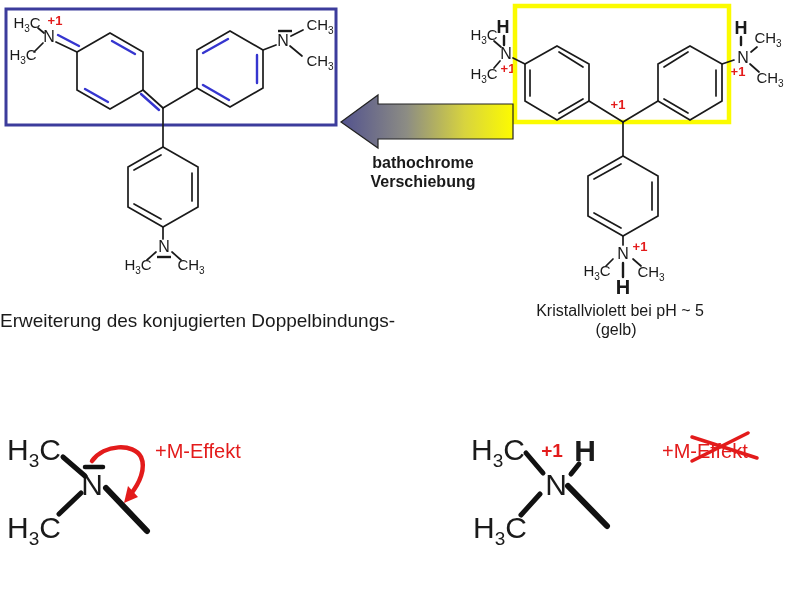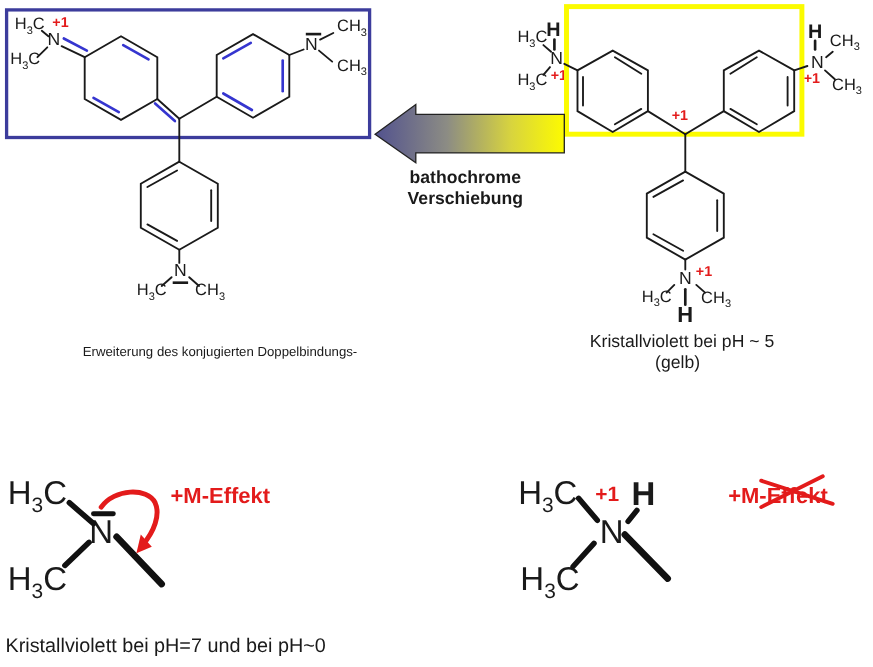--- a/index.html
+++ b/index.html
@@ -14,22 +14,22 @@
   .atom-h{font-size:18px;font-weight:bold}
   .atom-hbig{font-size:20px;font-weight:bold}
   .chg{font-size:13px;font-weight:bold;color:#e31b1b}
   .big{font-size:30px}
   .big sub{font-size:19px}
   .bigh{font-size:30px;font-weight:bold}
   .chg-big{font-size:19px;font-weight:bold;color:#e31b1b}
   .caption{font-size:16px}
   .violet{color:#2525cc;font-weight:bold}
   .arrow-lbl{font-weight:bold;font-size:16px;line-height:18.5px;text-align:center}
-  .body-text{position:absolute;left:0;top:309px;width:400px;text-align:center;font-size:12px;line-height:23.5px;z-index:2}
-  .meffekt{position:absolute;font-size:20px;font-weight:bold;color:#e31b1b;z-index:2;white-space:nowrap}
+  .body-text{position:absolute;left:0;top:309px;width:400px;font-size:19px;line-height:23.5px;z-index:2}
+  .meffekt{position:absolute;font-size:20px;font-weight:normal;color:#e31b1b;z-index:2;white-space:nowrap}
   .footer{position:absolute;left:5px;top:577px;font-size:18px;z-index:2}
   
   .ring{fill:none;stroke:#1a1a1a;stroke-width:1.7}
   .bond{stroke:#1a1a1a;stroke-width:1.7;stroke-linecap:round}
   .blue{stroke:#3535cf;stroke-width:2.4;stroke-linecap:round}
   .lp{stroke:#1a1a1a;stroke-width:2.4}
   .bondh{stroke:#1a1a1a;stroke-width:2.4;stroke-linecap:round}
   .fat{stroke:#111;stroke-width:5;stroke-linecap:round}
   .fat2{stroke:#111;stroke-width:6;stroke-linecap:round}
   .fatlp{stroke:#111;stroke-width:4.5;stroke-linecap:round}
@@ -198,15 +198,14 @@
   <div class="lbl big" style="left:34px;top:530px">H<sub>3</sub>C</div>
   <div class="meffekt" style="left:155px;top:440px">+M-Effekt</div>
 
   <div class="lbl big" style="left:498px;top:452px">H<sub>3</sub>C</div>
   <div class="lbl chg-big" style="left:552px;top:451px">+1</div>
   <div class="lbl bigh" style="left:585px;top:450px">H</div>
   <div class="lbl big" style="left:556px;top:484px">N</div>
   <div class="lbl big" style="left:500px;top:530px">H<sub>3</sub>C</div>
   <div class="meffekt" style="left:662px;top:440px">+M-Effekt</div>
 
-  <div class="footer">Kristallviolett bei pH=7 und bei pH~0</div>
 
 </div>
 
 </body></html>

